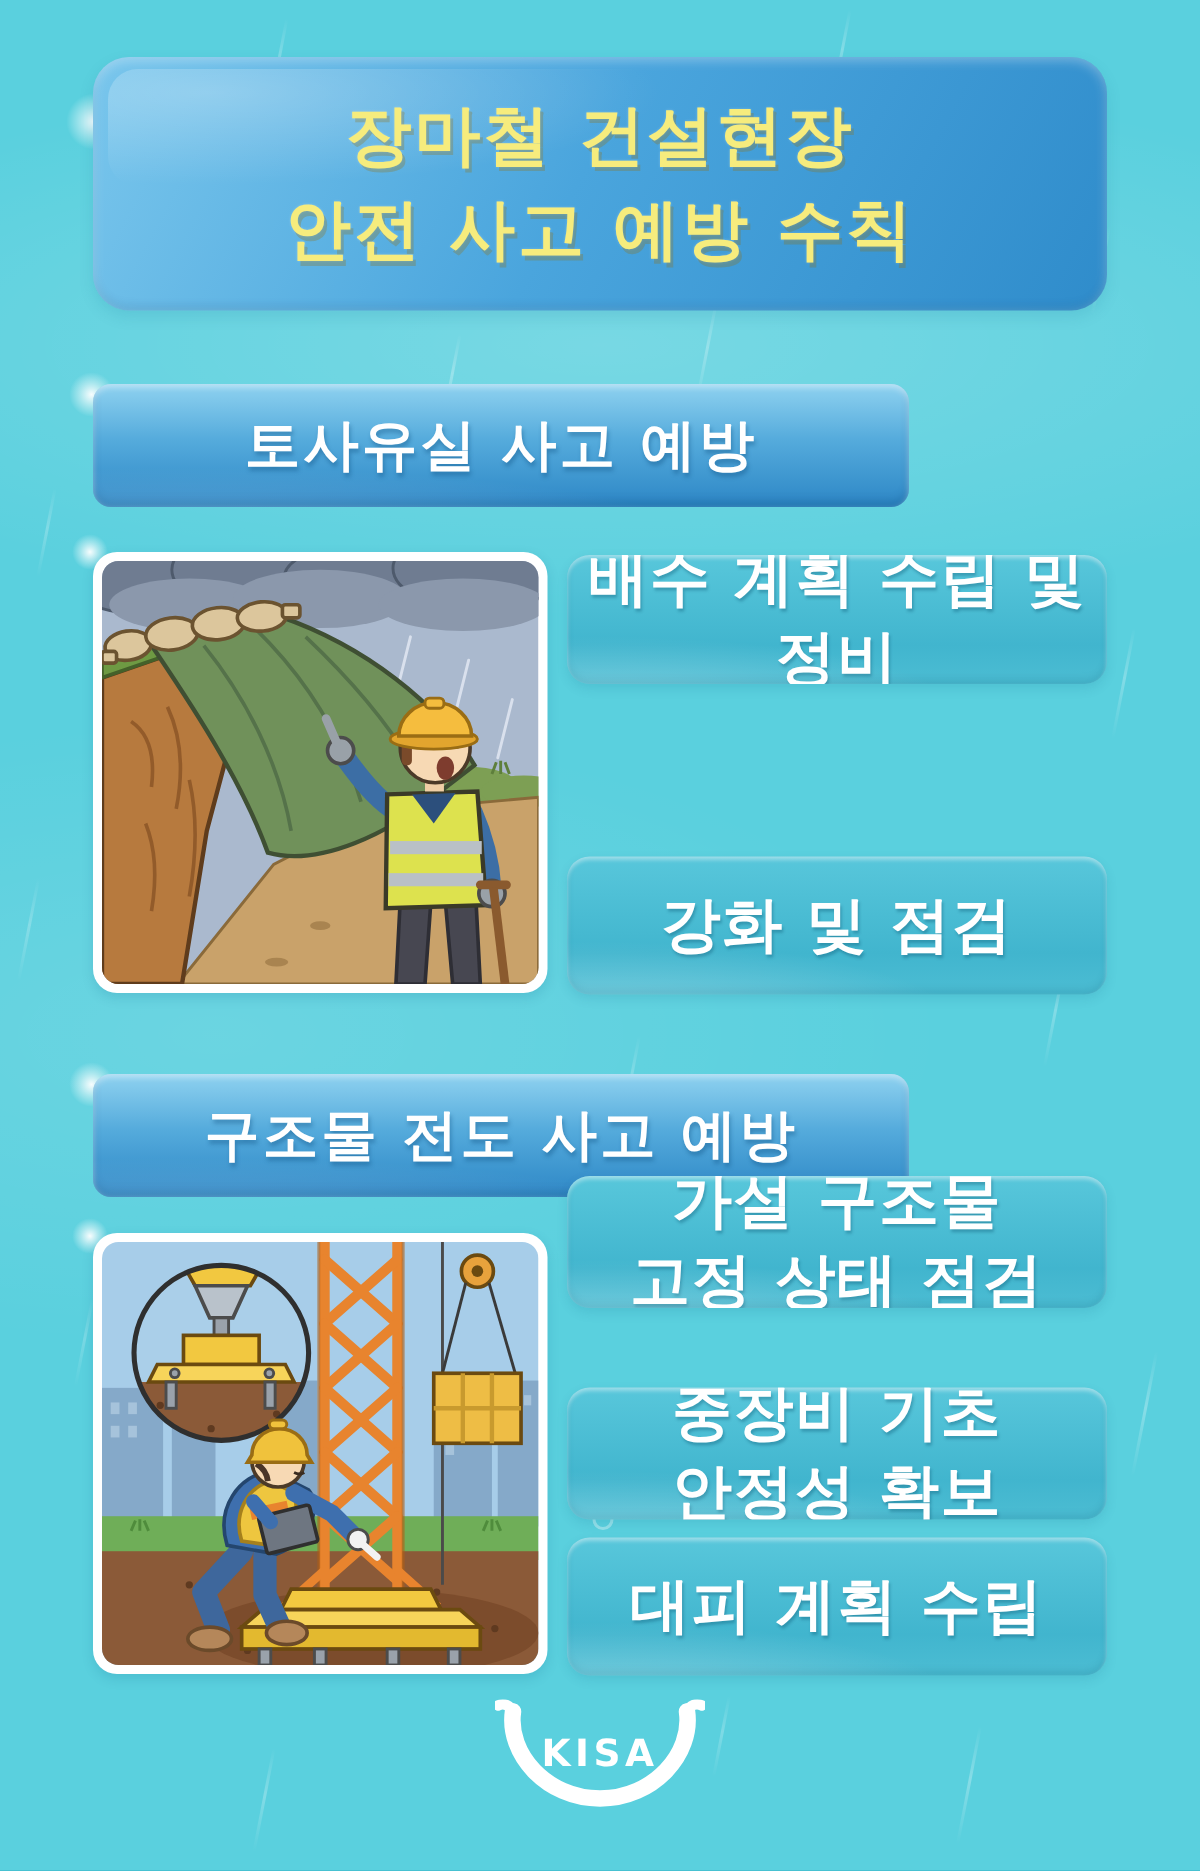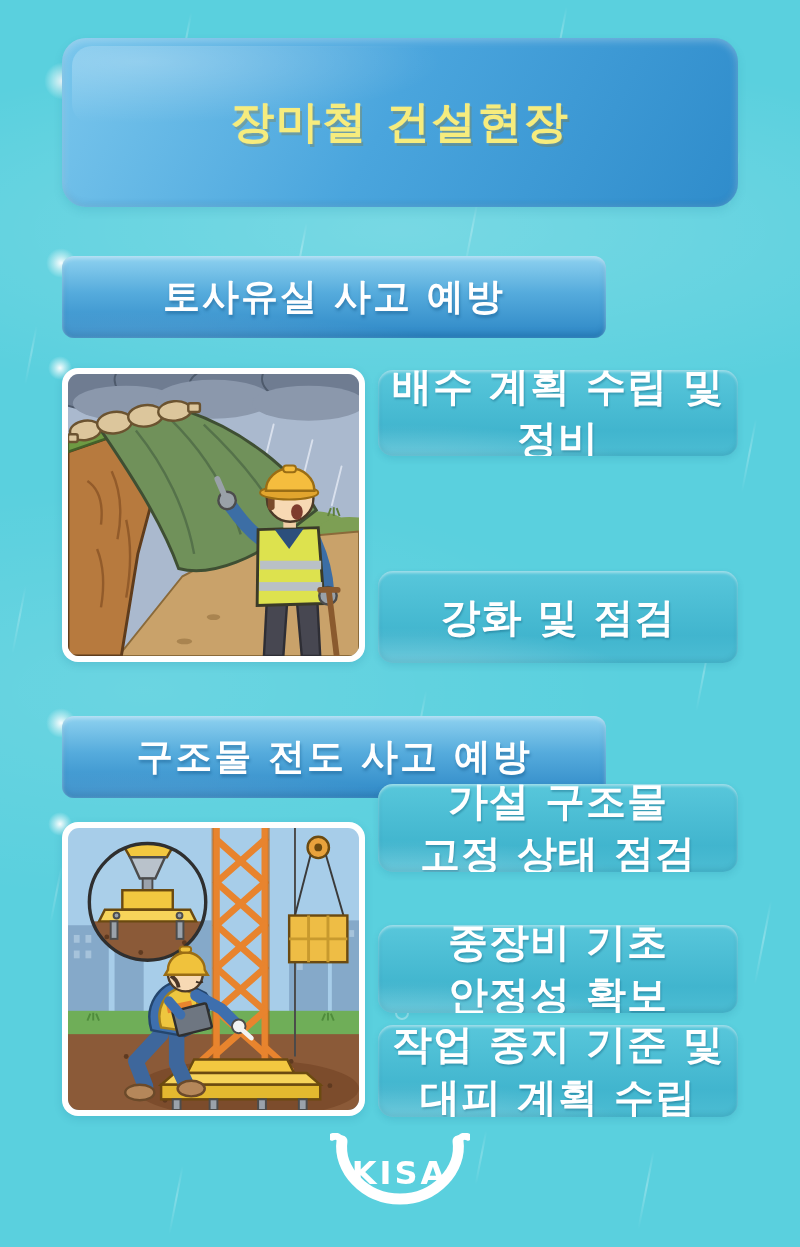--- a/index.html
+++ b/index.html
@@ -111,21 +111,21 @@
   .s2-b2 { top:925px; height:88px; }
   .s2-b3 { top:1025px; height:92px; }
 
   
   .logo {
     position:absolute; left:330px; top:1133px; width:140px; height:88px;
   }
   .logo svg { position:absolute; left:0; top:0; width:140px; height:88px; }
   .logo-text {
     position:absolute; left:0; top:21px; width:140px; text-align:center;
-    color:#ffffff; font-weight:800; font-size:32px; letter-spacing:3px;
+    color:#ffffff; font-weight:800; font-size:25px; letter-spacing:3px;
   }
 </style>
 </head>
 <body>
 
 <div class="page">
 
   <div>
     <div class="rain" style="left:100px;top:50px;height:80px;opacity:.5"></div>
     <div class="rain" style="left:185px;top:12px;height:55px;opacity:.4"></div>
@@ -152,20 +152,21 @@
 
   <div class="sparkle" style="left:44px;top:62px;width:38px;height:38px;"></div>
   <div class="sparkle" style="left:46px;top:248px;width:30px;height:30px;"></div>
   <div class="sparkle" style="left:46px;top:708px;width:30px;height:30px;"></div>
   <div class="sparkle" style="left:48px;top:356px;width:24px;height:24px;"></div>
   <div class="sparkle" style="left:48px;top:812px;width:24px;height:24px;"></div>
 
   <div class="header-card">
     <div class="header-title">
       <span class="line">장마철 건설현장</span>
+      <span class="line">안전 사고 예방 수칙</span>
     </div>
   </div>
 
   <div class="section-bar bar-1">
     <span class="section-title">토사유실 사고 예방</span>
   </div>
 
   <div class="illus illus-1" aria-label="빗속에서 보호덮개와 모래주머니로 덮인 비탈면을 가리키는 안전모 착용 작업자">
     <svg viewBox="0 0 300 290" preserveAspectRatio="none">
       <rect x="0" y="0" width="300" height="290" fill="#aab9ce"></rect>
@@ -408,21 +409,20 @@
     </div>
   </div>
   <div class="tip-box s2-b2">
     <div class="tip-text">
       <span class="line">중장비 기초</span>
       <span class="line">안정성 확보</span>
     </div>
   </div>
   <div class="tip-box s2-b3">
     <div class="tip-text">
-      <span class="line">작업 중지 기준 및</span>
       <span class="line">대피 계획 수립</span>
     </div>
   </div>
 
   <div class="logo">
     <svg viewBox="0 0 140 88">
       <path d="M12 8 C8 36 34 66 70 66 C106 66 132 36 128 8" fill="none" stroke="#ffffff" stroke-width="11" stroke-linecap="round"></path>
       <path d="M12 8 C10 4 6 2 2 4" fill="none" stroke="#ffffff" stroke-width="7" stroke-linecap="round"></path>
       <path d="M128 8 C130 4 134 2 138 4" fill="none" stroke="#ffffff" stroke-width="7" stroke-linecap="round"></path>
     </svg>

